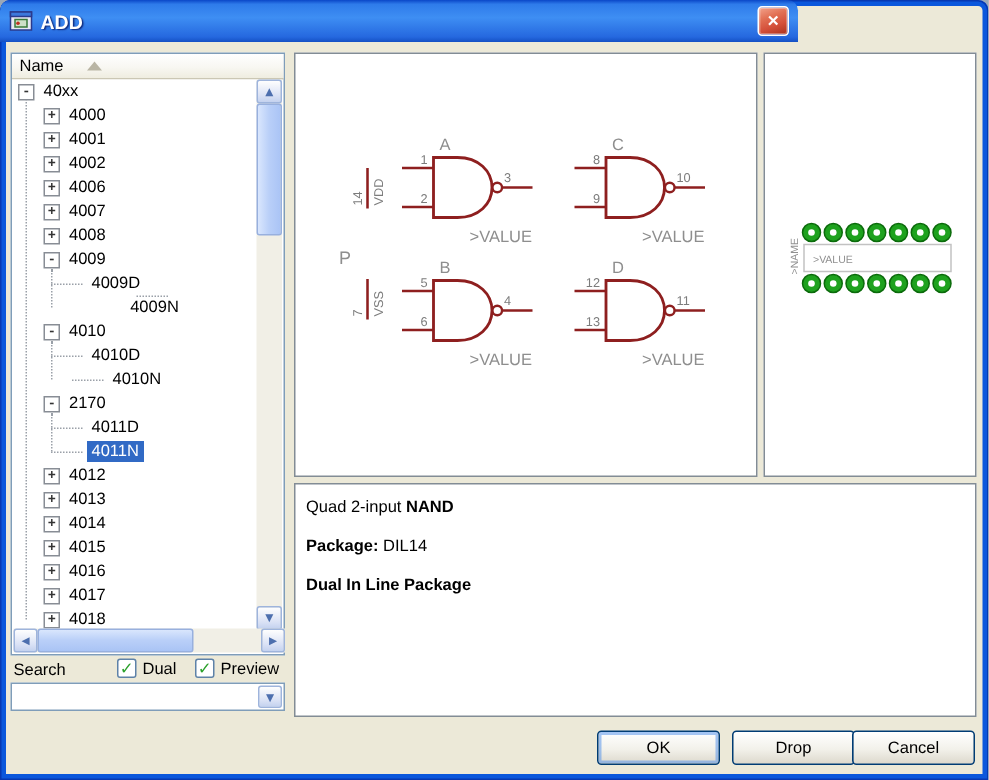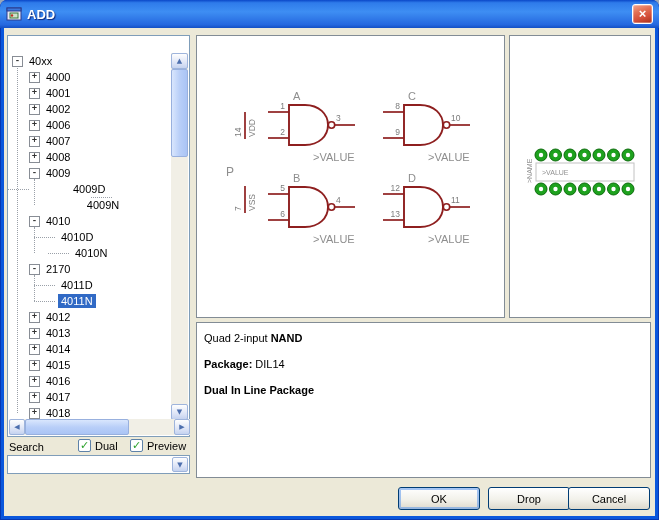--- a/index.html
+++ b/index.html
@@ -7,21 +7,21 @@
   .window {
     position:relative; width:659px; height:520px;
     font-family:"Liberation Sans", sans-serif; font-size:11px; color:#000;
     background:#ECE9D8;
     border-radius:7px 7px 0 0;
     box-shadow: inset 0 0 0 1px #0638B2, inset 0 0 0 4px #0A57DC;
     overflow:hidden;
   }
   
   .titlebar {
-    position:absolute; left:0; top:0; width:659px; height:28px;
+    position:absolute; left:0; top:0; width:532px; height:28px;
     border-radius:7px 7px 0 0;
     background:linear-gradient(180deg,#0A47C8 0%,#2E7BEA 10%,#3E8EF3 42%,#2568DF 88%,#1450C4 100%);
     display:flex; align-items:center; padding:0 6px;
   }
   .app-icon { width:16px; height:16px; margin-right:5px; flex:0 0 auto; }
   .title-text {
     color:#fff; font-weight:bold; font-size:13px;
     text-shadow:1px 1px 1px rgba(10,30,110,.9);
   }
   .close-btn {
@@ -171,20 +171,24 @@
         <circle cx="6" cy="9.5" r="1.2" fill="#C03020"></circle>
       </svg>
     </span>
     <span class="title-text">ADD</span>
     <div class="close-btn">
       <span>×</span>
     </div>
   </div>
 
   <div class="tree-panel">
+    <div class="tree-header">
+      <span>Name</span>
+      <span class="sort-icon"></span>
+    </div>
     <div class="tree-body" id="tree-body">
       <div class="tree-guide" style="left:9px; top:13px; height:347px;"></div>
       <div class="tree-guide" style="left:26px; top:126px; height:26px;"></div>
       <div class="tree-guide" style="left:26px; top:174px; height:26px;"></div>
       <div class="tree-guide" style="left:26px; top:222px; height:26px;"></div>
     <div class="tree-row" style="padding-left: 4px;">
     <span class="expander boxed">-</span>
     <span class="tree-label">40xx</span>
   </div>
         <div class="tree-row" style="padding-left: 21px;">
@@ -208,21 +212,21 @@
     <span class="tree-label">4007</span>
   </div>
         <div class="tree-row" style="padding-left: 21px;">
     <span class="expander boxed">+</span>
     <span class="tree-label">4008</span>
   </div>
         <div class="tree-row" style="padding-left: 21px;">
     <span class="expander boxed">-</span>
     <span class="tree-label">4009</span>
   </div>
-        <div class="tree-row" style=" gap: 38px;">
+        <div class="tree-row" style="padding-left: 26px;">
     <span class="expander leaf" style="width: 21px;"></span>
     <span class="tree-label">4009D</span>
   </div>
         <div class="tree-row" style="padding-left: 26px; flex-direction: column;">
     <span class="expander leaf" style="width: 21px;"></span>
     <span class="tree-label">4009N</span>
   </div>
         <div class="tree-row" style="padding-left: 21px;">
     <span class="expander boxed">-</span>
     <span class="tree-label">4010</span>

